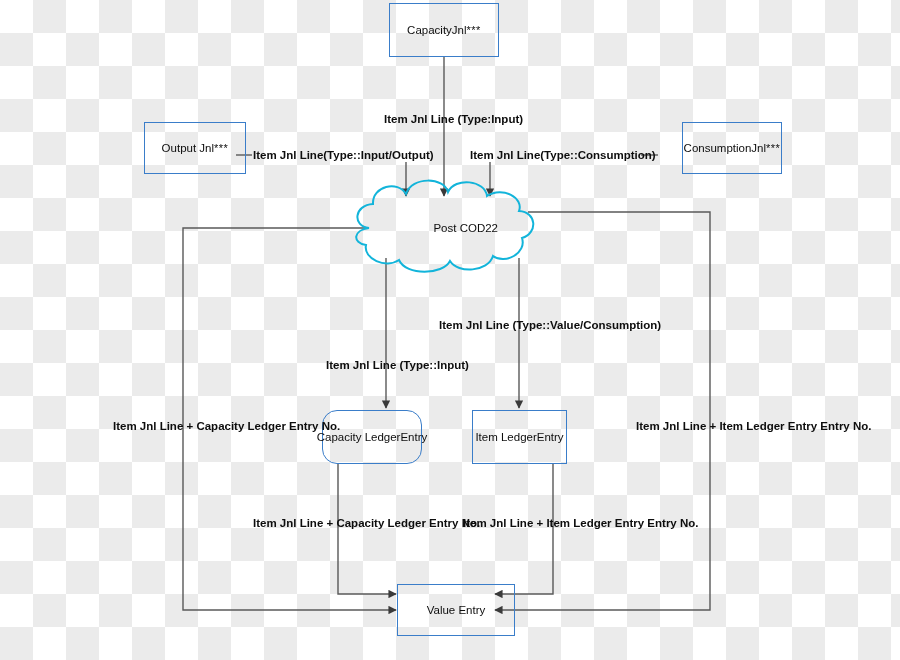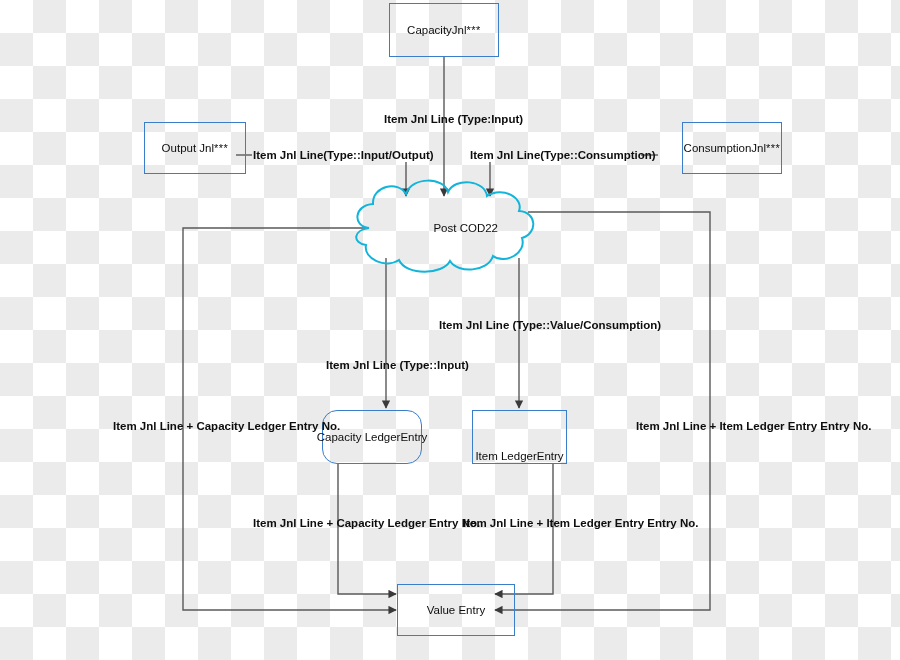--- a/index.html
+++ b/index.html
@@ -137,21 +137,21 @@
     <span class="stars">***</span>
   </div>
 
   <div class="cloud-label" style="left:394px; top:221px; width:104px;">Post COD22</div>
 
   <div class="node-box" style="left:322px; top:410px; width:100px; height:54px;border-radius:15px;">
     <span class="line">Capacity Ledger</span>
     <span class="line">Entry</span>
   </div>
 
-  <div class="node-box" style="left:472px; top:410px; width:95px; height:54px;align-items:flex-end;">
+  <div class="node-box" style="left:472px; top:410px; width:95px; height:54px;">
     <span class="line">Item Ledger</span>
     <span class="line">Entry</span>
   </div>
 
   <div class="node-box" style="left:397px; top:584px; width:118px; height:52px;">
     <span class="line">Value Entry</span>
   </div>
 
   <div class="edge-label" style="left:384px; top:112px; width:120px;">
     <span class="line">Item Jnl Line</span>

